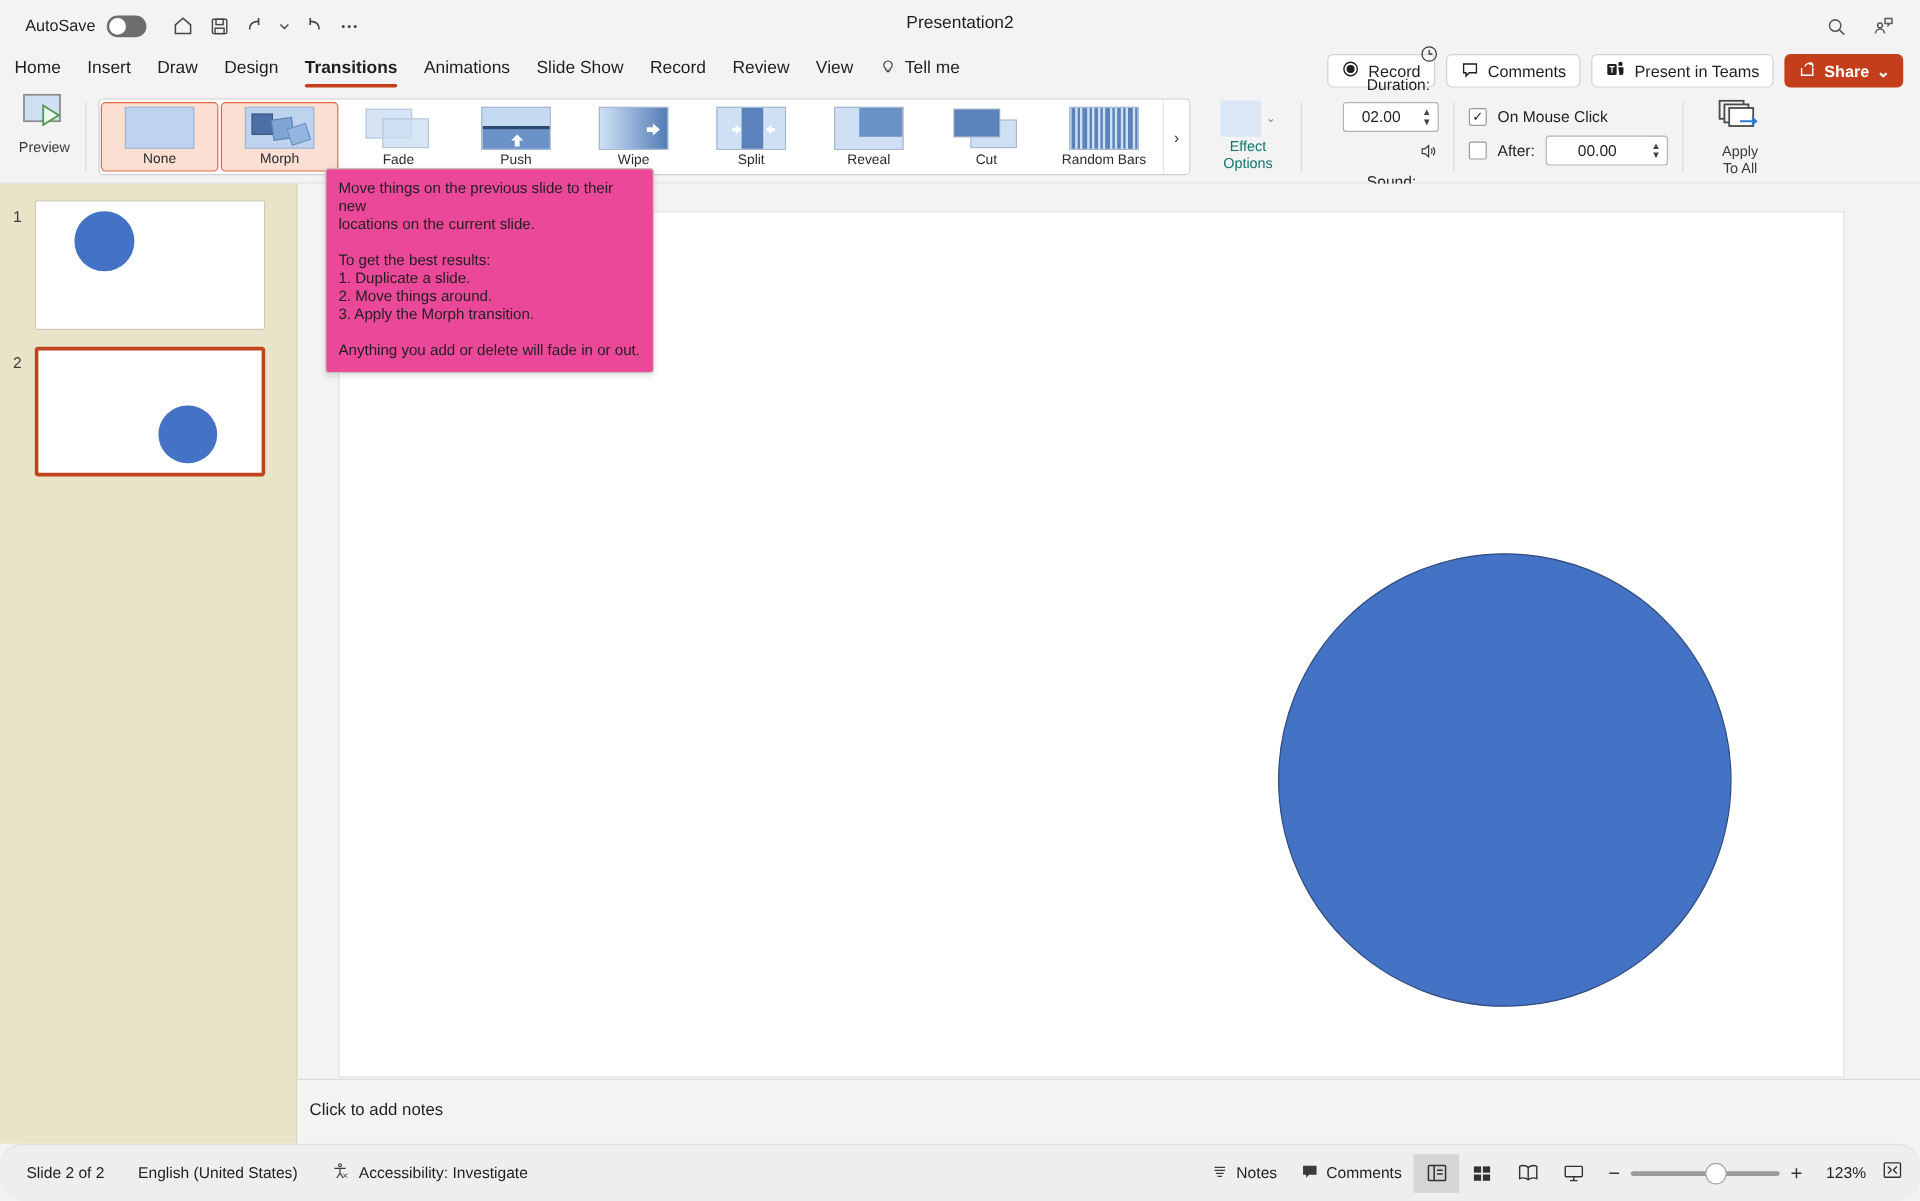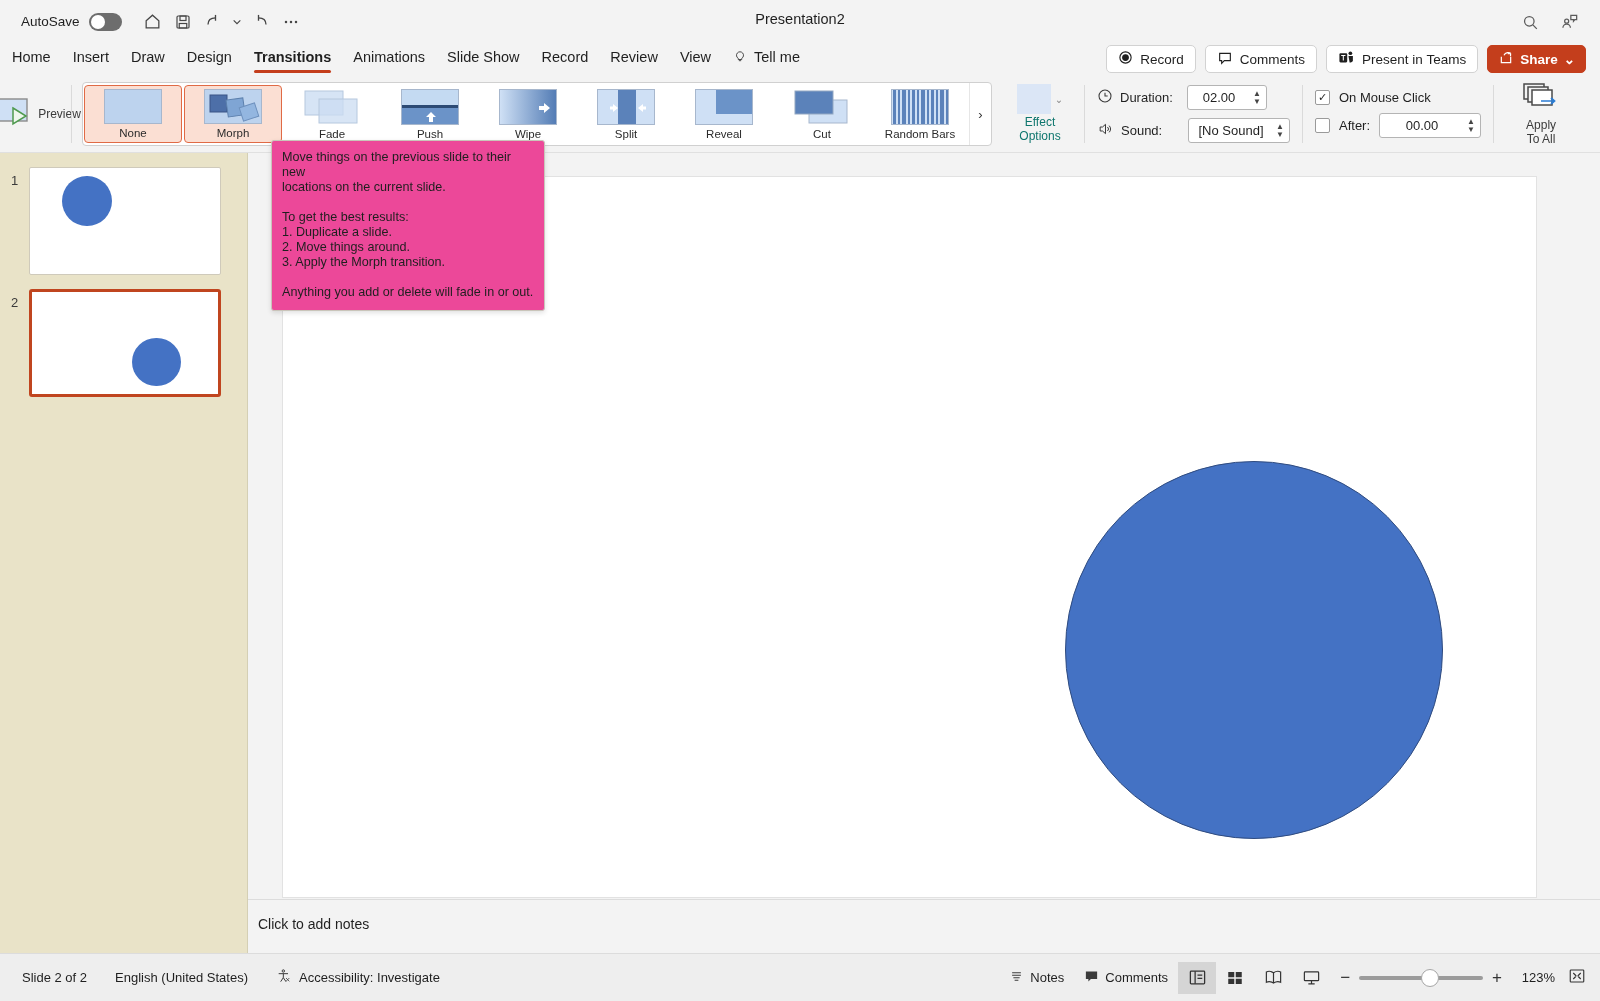--- a/index.html
+++ b/index.html
@@ -60,22 +60,22 @@
 
   
   .ribbon {
     position: absolute; left: 0; top: 76px; width: 1600px; height: 77px;
     background: #f3f3f3; border-bottom: 1px solid #e0e0e0;
     display: flex; align-items: stretch;
   }
   .rib-sep { width: 1px; background: #dadada; margin: 9px 0; flex: none; }
 
   .preview-btn {
-    width: 68px; display: flex; align-items: center;
-    justify-content: center; gap: 3px; margin-left: 3px;
+    width: 68px; display: flex; flex-direction: column; align-items: center;
+    gap: 3px; margin-left: 3px;
   }
   .preview-label { font-size: 12px; color: #3b3b3b; }
 
   
   .gallery {
     margin: 6px 0 6px 10px; border: 1px solid #d0d0d0; border-radius: 4px;
     background: #fff; display: flex; align-items: stretch; position: relative;
     height: 64px; overflow: hidden;
   }
   .tr-item {
@@ -99,21 +99,21 @@
   .effect-opts {
     width: 72px; display: flex; flex-direction: column; align-items: center;
     justify-content: center; gap: 2px; margin: 0 8px 0 12px;
   }
   .eo-top { display: flex; align-items: center; gap: 4px; }
   .eo-box { width: 34px; height: 30px; background: #dbe6f6; }
   .eo-chev { font-size: 10px; color: #888; }
   .eo-label { font-size: 12px; color: #0f766e; line-height: 1.15; text-align: center; }
 
   .timing-col { display: flex; flex-direction: column; justify-content: center; gap: 8px; padding: 0 12px; }
-  .tm-row { display: flex; align-items: center; gap: 7px; font-size: 13px; color: #1f1f1f; }
+  .tm-row { display: flex; align-items: flex-end; gap: 7px; font-size: 13px; color: #1f1f1f; flex-direction: column; }
   .tm-label { min-width: 60px; }
   .spin {
     border: 1px solid #b4b4b4; border-radius: 3px; background: #fff;
     display: flex; align-items: center; height: 25px;
   }
   .spin input {
     border: 0; outline: 0; width: 62px; height: 23px; font-size: 13px; text-align: center;
     font-family: "Liberation Sans", sans-serif; color: #1f1f1f; background: transparent;
   }
   .spin.wide input { width: 84px; }
@@ -185,21 +185,21 @@
     padding: 9px 10px 10px 10px; z-index: 50;
     box-shadow: 0 2px 5px rgba(0,0,0,.12);
   }
   .tt-p { font-size: 12.6px; color: #1f1f1f; line-height: 15px; }
   .tt-gap { height: 15px; }
 
   
   .statusbar {
     position: absolute; left: 0; bottom: 0; width: 1600px; height: 48px;
     background: #eeeeee; border-top: 1px solid #dcdcdc;
-    display: flex; align-items: center;
+    display: flex; align-items: center; border-radius: 19px;
   }
   .sb-left { display: flex; align-items: center; gap: 28px; margin-left: 22px; font-size: 13px; color: #1f1f1f; }
   .sb-item { display: flex; align-items: center; gap: 7px; white-space: nowrap; }
   .sb-right { position: absolute; right: 14px; display: flex; align-items: center; gap: 0; }
   .sb-btn {
     display: flex; align-items: center; gap: 6px; font-size: 13px; color: #1f1f1f;
     padding: 0 10px; height: 30px;
   }
   .view-btn {
     width: 38px; height: 32px; display: flex; align-items: center; justify-content: center;

